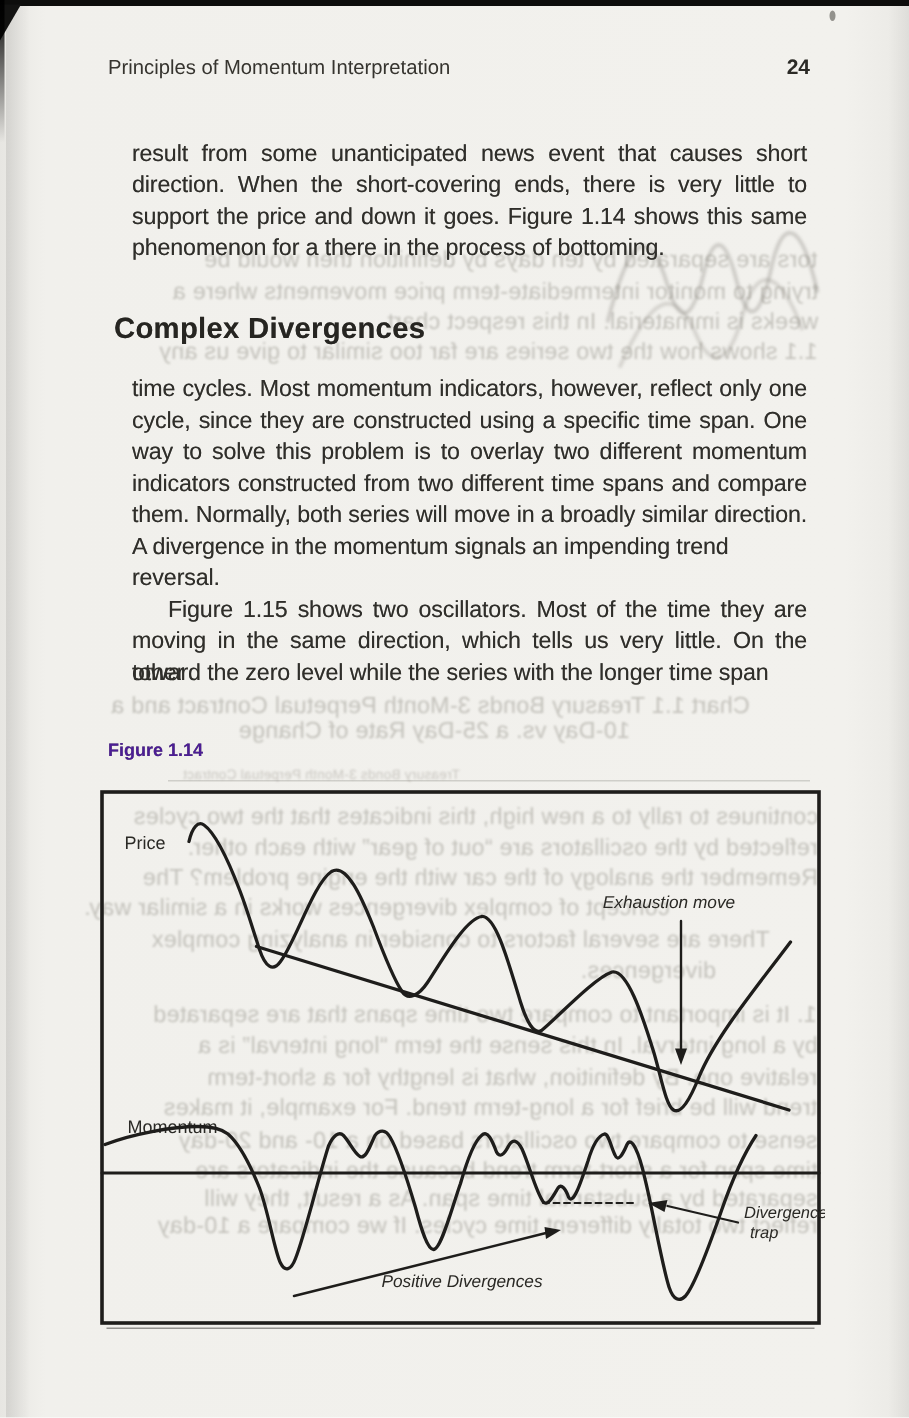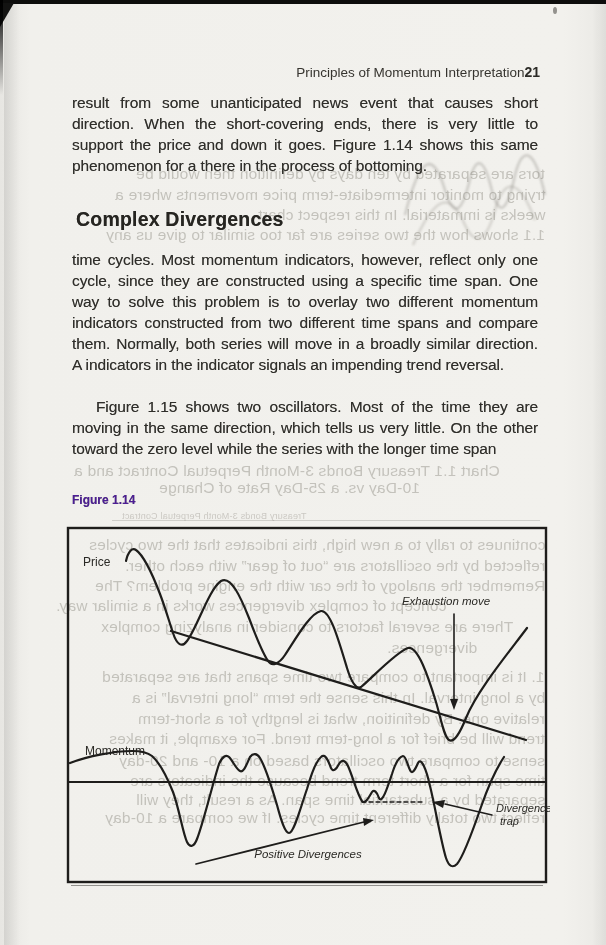--- a/index.html
+++ b/index.html
@@ -25,29 +25,29 @@
   .bt7{top:536px}.bt8{top:557px}.bt9{top:577px}
   .bt10{top:597px; right:160px}.bt11{top:618px; right:93px}.bt12{top:639px; right:129px}
   .bt13{top:668px}.bt14{top:689px}.bt15{top:710px}.bt16{top:730px}
   .bt17{top:752px}.bt18{top:772px}.bt19{top:791px}.bt20{top:809px}
   .ghost-rule { position:absolute; left:112px; top:520px; width:428px; height:1px;
     background:rgba(120,117,110,.28); filter:blur(.4px); }
   .squiggle { position:absolute; left:395px; top:95px; filter:blur(1px); }
 
   
   .content { position:absolute; inset:0; z-index:2; }
-  .runhead { position:absolute; left:72px; top:64px; width:468px;
-    display:flex; justify-content:flex-end; align-items:baseline;
+  .runhead { position:absolute; left:72px; top:36px; width:468px;
+    display:flex; justify-content:space-between; align-items:baseline;
     font-size:13.5px; color:#36342f; }
   .rh-num { font-weight:bold; font-size:14px; color:#2b2a26; }
 
   .para { position:absolute; left:72px; width:466px; font-size:15.5px;
     letter-spacing:-.1px; color:#2f2e2a; text-shadow:0 0 .4px rgba(47,46,42,.55); }
   .p1 { top:92px; } .p2 { top:249px; } .p3 { top:396px; }
-  .line { height:21px; line-height:21px; overflow:visible; }
+  .line { height:21px; line-height:21px; overflow:visible;margin-left:16px; }
   .line.j { text-align:justify; text-align-last:justify; }
   .line.j::after { content:""; display:inline-block; width:100%; height:0; }
   .line.indent { padding-left:24px; }
 
   .heading { position:absolute; left:72px; top:204px; margin:4px;
     font-size:19.5px; font-weight:bold; letter-spacing:.2px; color:#262521;
     text-shadow:0 0 .4px rgba(38,37,33,.6); }
   .figcap { position:absolute; left:72px; top:493px; font-size:12px; font-weight:bold;
     color:#4c1d95; text-shadow:0 0 .4px rgba(38,37,33,.6); }
 
@@ -102,39 +102,39 @@
     <div class="bt bt17">sense to compare two oscillators based on a 10- and 20-day</div>
     <div class="bt bt18">time span for a short-term trend because the indicators are</div>
     <div class="bt bt19">separated by a substantial time span. As a result, they will</div>
     <div class="bt bt20">reflect two totally different time cycles. If we compare a 10-day</div>
   </div>
 
   <div class="content">
 
     <div class="runhead">
       <span class="rh-title">Principles of Momentum Interpretation</span>
-      <span class="rh-num">21</span>
+      <span class="rh-num">24</span>
     </div>
 
     <div class="para p1">
       <div class="line j">result from some unanticipated news event that causes short</div>
       <div class="line j">direction. When the short-covering ends, there is very little to</div>
       <div class="line j">support the price and down it goes. Figure 1.14 shows this same</div>
       <div class="line">phenomenon for a there in the process of bottoming.</div>
     </div>
 
     <h2 class="heading">Complex Divergences</h2>
 
     <div class="para p2">
       <div class="line j">time cycles. Most momentum indicators, however, reflect only one</div>
       <div class="line j">cycle, since they are constructed using a specific time span. One</div>
       <div class="line j">way to solve this problem is to overlay two different momentum</div>
       <div class="line j">indicators constructed from two different time spans and compare</div>
       <div class="line j">them. Normally, both series will move in a broadly similar direction.</div>
-      <div class="line">A indicators in the indicator signals an impending trend reversal.</div>
+      <div class="line">A divergence in the momentum signals an impending trend reversal.</div>
     </div>
 
     <div class="para p3">
       <div class="line j indent">Figure 1.15 shows two oscillators. Most of the time they are</div>
       <div class="line j">moving in the same direction, which tells us very little. On the other</div>
       <div class="line">toward the zero level while the series with the longer time span</div>
     </div>
 
     <div class="figcap">Figure 1.14</div>
 

